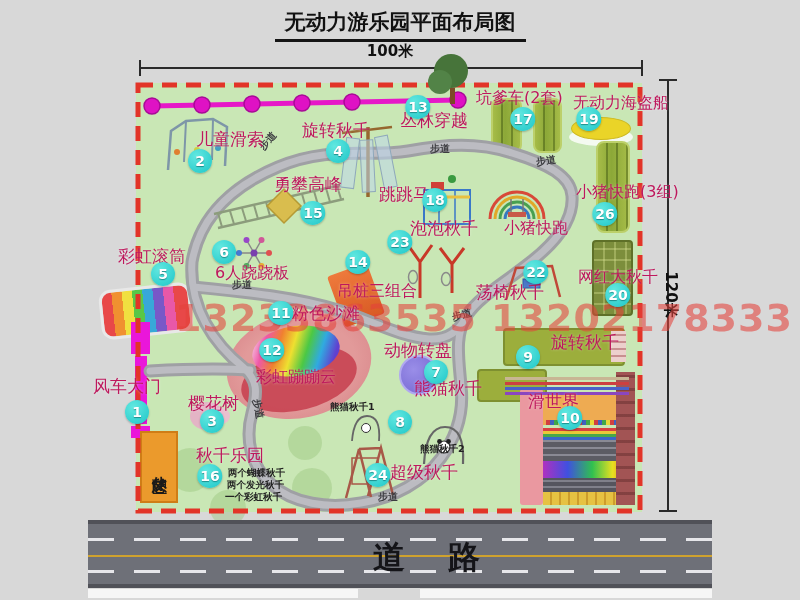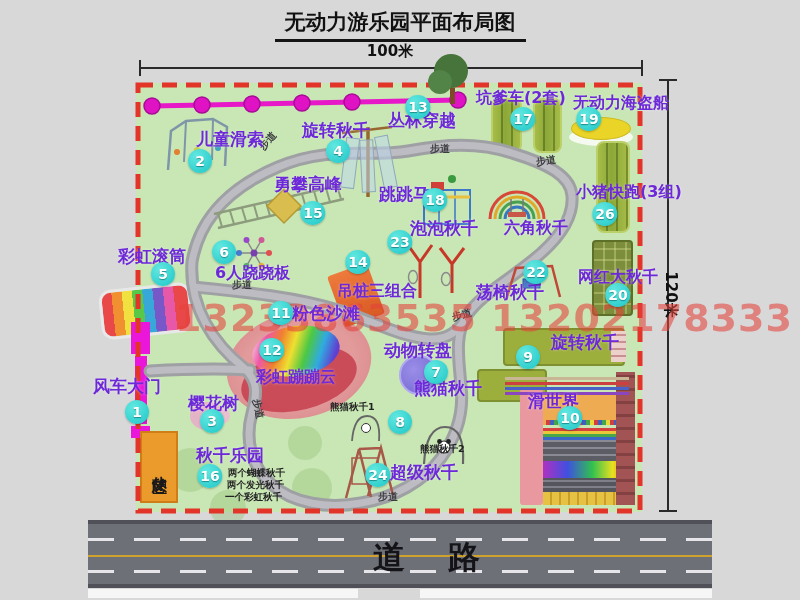--- a/index.html
+++ b/index.html
@@ -16,21 +16,21 @@
   
   #map-bg{position:absolute;left:136px;top:83px;width:506px;height:429px;background:#c9e7b5;z-index:1}
   .deco-tree{position:absolute;border-radius:50%;background:rgba(150,196,120,.4);z-index:4}
   .feature{position:absolute;z-index:5;box-sizing:border-box}
   .strip{background:linear-gradient(90deg,#a6bc48,#8ca838 45%,#a6bc48),
          repeating-linear-gradient(90deg,transparent 0 8px,rgba(80,100,35,.4) 8px 10px);
          background-blend-mode:multiply;border:2px solid #bcd06a;border-radius:8px}
   .olivepad{background:#9cae3c;border:2px solid #7e9030;border-radius:4px}
   .cable{position:absolute;z-index:6;height:3px}
   
-  .fl{position:absolute;font-weight:bold;font-size:17px;color:#6d28d9;white-space:nowrap;z-index:50;
+  .fl{position:absolute;font-weight:normal;font-size:17px;color:#be185d;white-space:nowrap;z-index:50;
       line-height:1;text-shadow:0 0 3px rgba(255,255,255,.45)}
   .fl.small{font-size:16px}
   .fb{position:absolute;min-width:24px;height:24px;padding:0 3px;border-radius:50%;
       background:radial-gradient(circle at 35% 30%,#62e8e0,#1ec6c8);color:#fff;font-weight:bold;
       font-size:14px;display:flex;align-items:center;justify-content:center;
       transform:translate(-50%,-50%);z-index:52;text-shadow:0 1px 1px rgba(0,80,80,.55);
       box-shadow:0 1px 2px rgba(0,0,0,.25);box-sizing:border-box}
   .pd{position:absolute;font-size:10px;font-weight:bold;color:#3c3c40;z-index:30;white-space:nowrap;line-height:1}
   .note{position:absolute;font-size:9.5px;font-weight:bold;color:#222;z-index:50;white-space:nowrap;line-height:1}
   
@@ -236,34 +236,34 @@
   <span class="fl" style="left:188px;top:395px">樱花树</span>
   <span class="fl" style="left:302px;top:122px">旋转秋千</span>
   <span class="fl" style="left:118px;top:248px">彩虹滚筒</span>
   <span class="fl small" style="left:215px;top:265px">6人跷跷板</span>
   <span class="fl" style="left:384px;top:342px">动物转盘</span>
   <span class="fl" style="left:414px;top:380px">熊猫秋千</span>
   <span class="fl" style="left:551px;top:334px">旋转秋千</span>
   <span class="fl" style="left:528px;top:393px">滑世界</span>
   <span class="fl" style="left:292px;top:305px">粉色沙滩</span>
   <span class="fl small" style="left:256px;top:369px">彩虹蹦蹦云</span>
-  <span class="fl" style="left:388px;top:112px">丛林穿越</span>
+  <span class="fl" style="left:400px;top:112px">丛林穿越</span>
   <span class="fl small" style="left:337px;top:283px">吊桩三组合</span>
   <span class="fl" style="left:274px;top:176px">勇攀高峰</span>
   <span class="fl" style="left:196px;top:447px">秋千乐园</span>
   <span class="fl small" style="left:476px;top:90px">坑爹车(2套)</span>
   <span class="fl" style="left:379px;top:186px">跳跳马</span>
   <span class="fl small" style="left:573px;top:95px">无动力海盗船</span>
   <span class="fl small" style="left:578px;top:269px">网红大秋千</span>
   <span class="fl small" style="left:576px;top:184px">小猪快跑(3组)</span>
   <span class="fl" style="left:476px;top:284px">荡椅秋千</span>
   <span class="fl" style="left:410px;top:220px">泡泡秋千</span>
   <span class="fl" style="left:390px;top:464px">超级秋千</span>
 
-  <span class="fl small" style="left:504px;top:220px">六角秋千</span>
+  <span class="fl small" style="left:504px;top:220px">小猪快跑</span>
   <span class="note" style="left:330px;top:402px">熊猫秋千1</span>
   <span class="note" style="left:420px;top:444px">熊猫秋千2</span>
   <span class="note" style="left:228px;top:468px">两个蝴蝶秋千</span>
   <span class="note" style="left:227px;top:480px">两个发光秋千</span>
   <span class="note" style="left:225px;top:492px">一个彩虹秋千</span>
 
   <span class="fb" style="left:137px;top:412px">1</span>
   <span class="fb" style="left:200px;top:161px">2</span>
   <span class="fb" style="left:212px;top:421px">3</span>
   <span class="fb" style="left:338px;top:151px">4</span>

